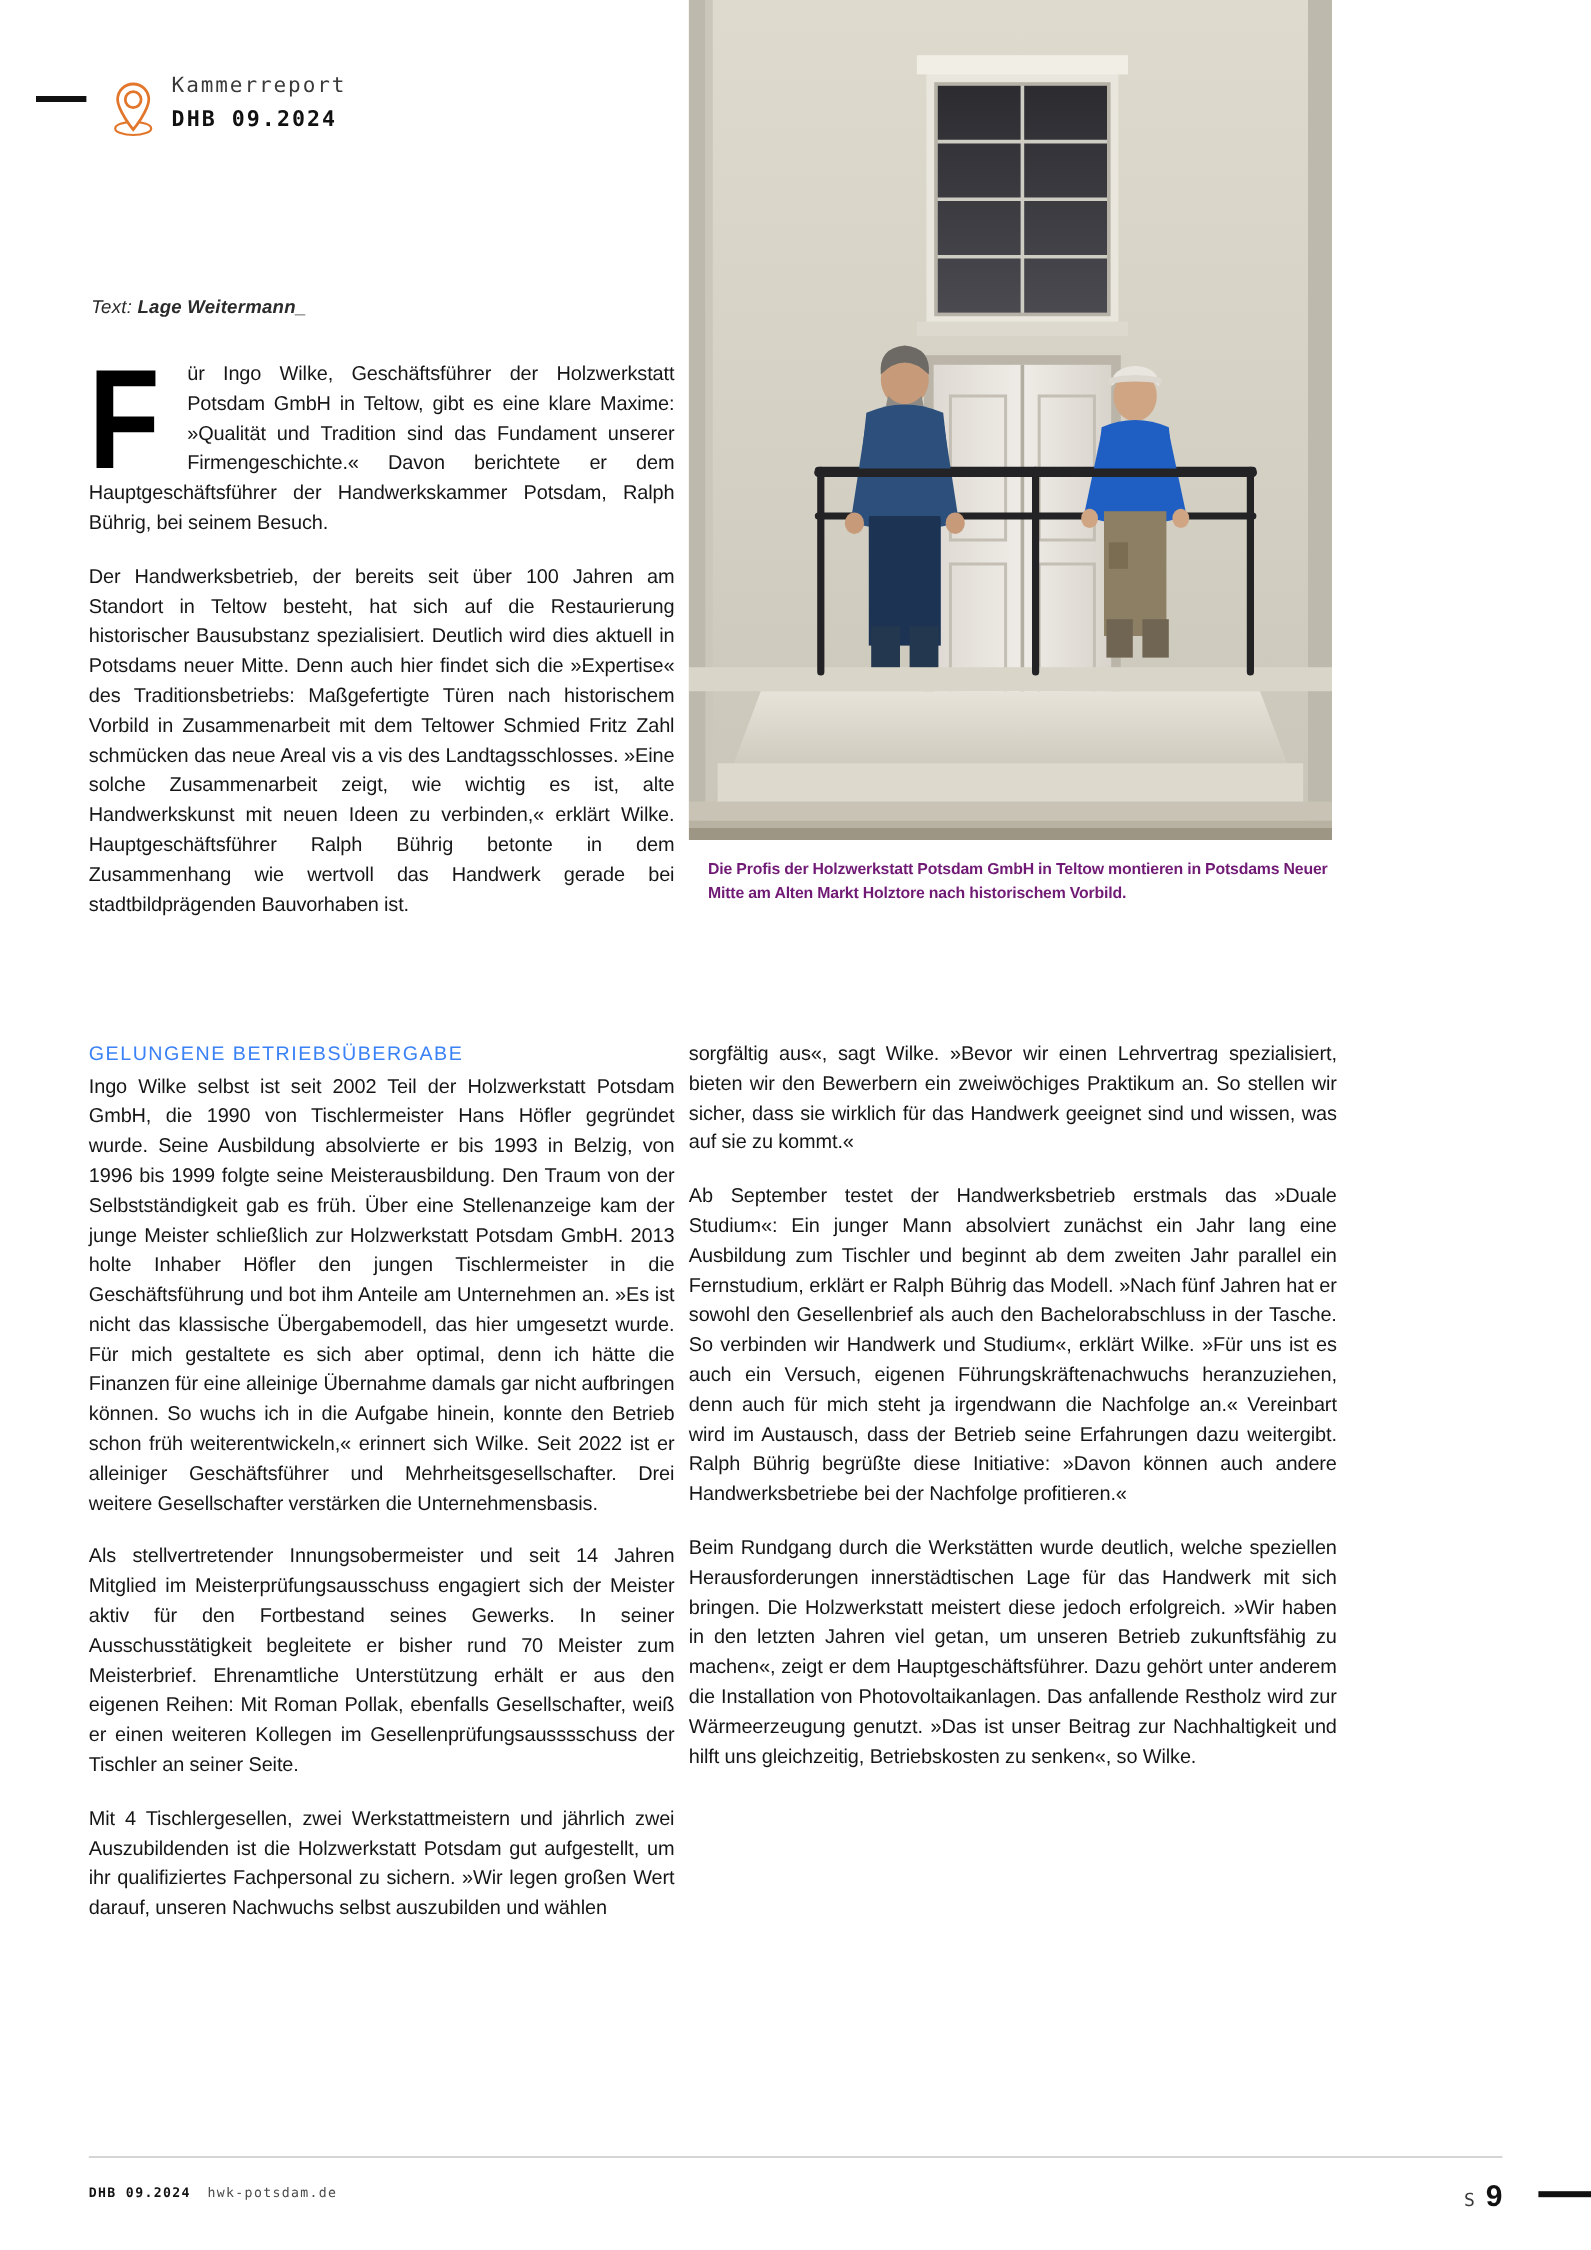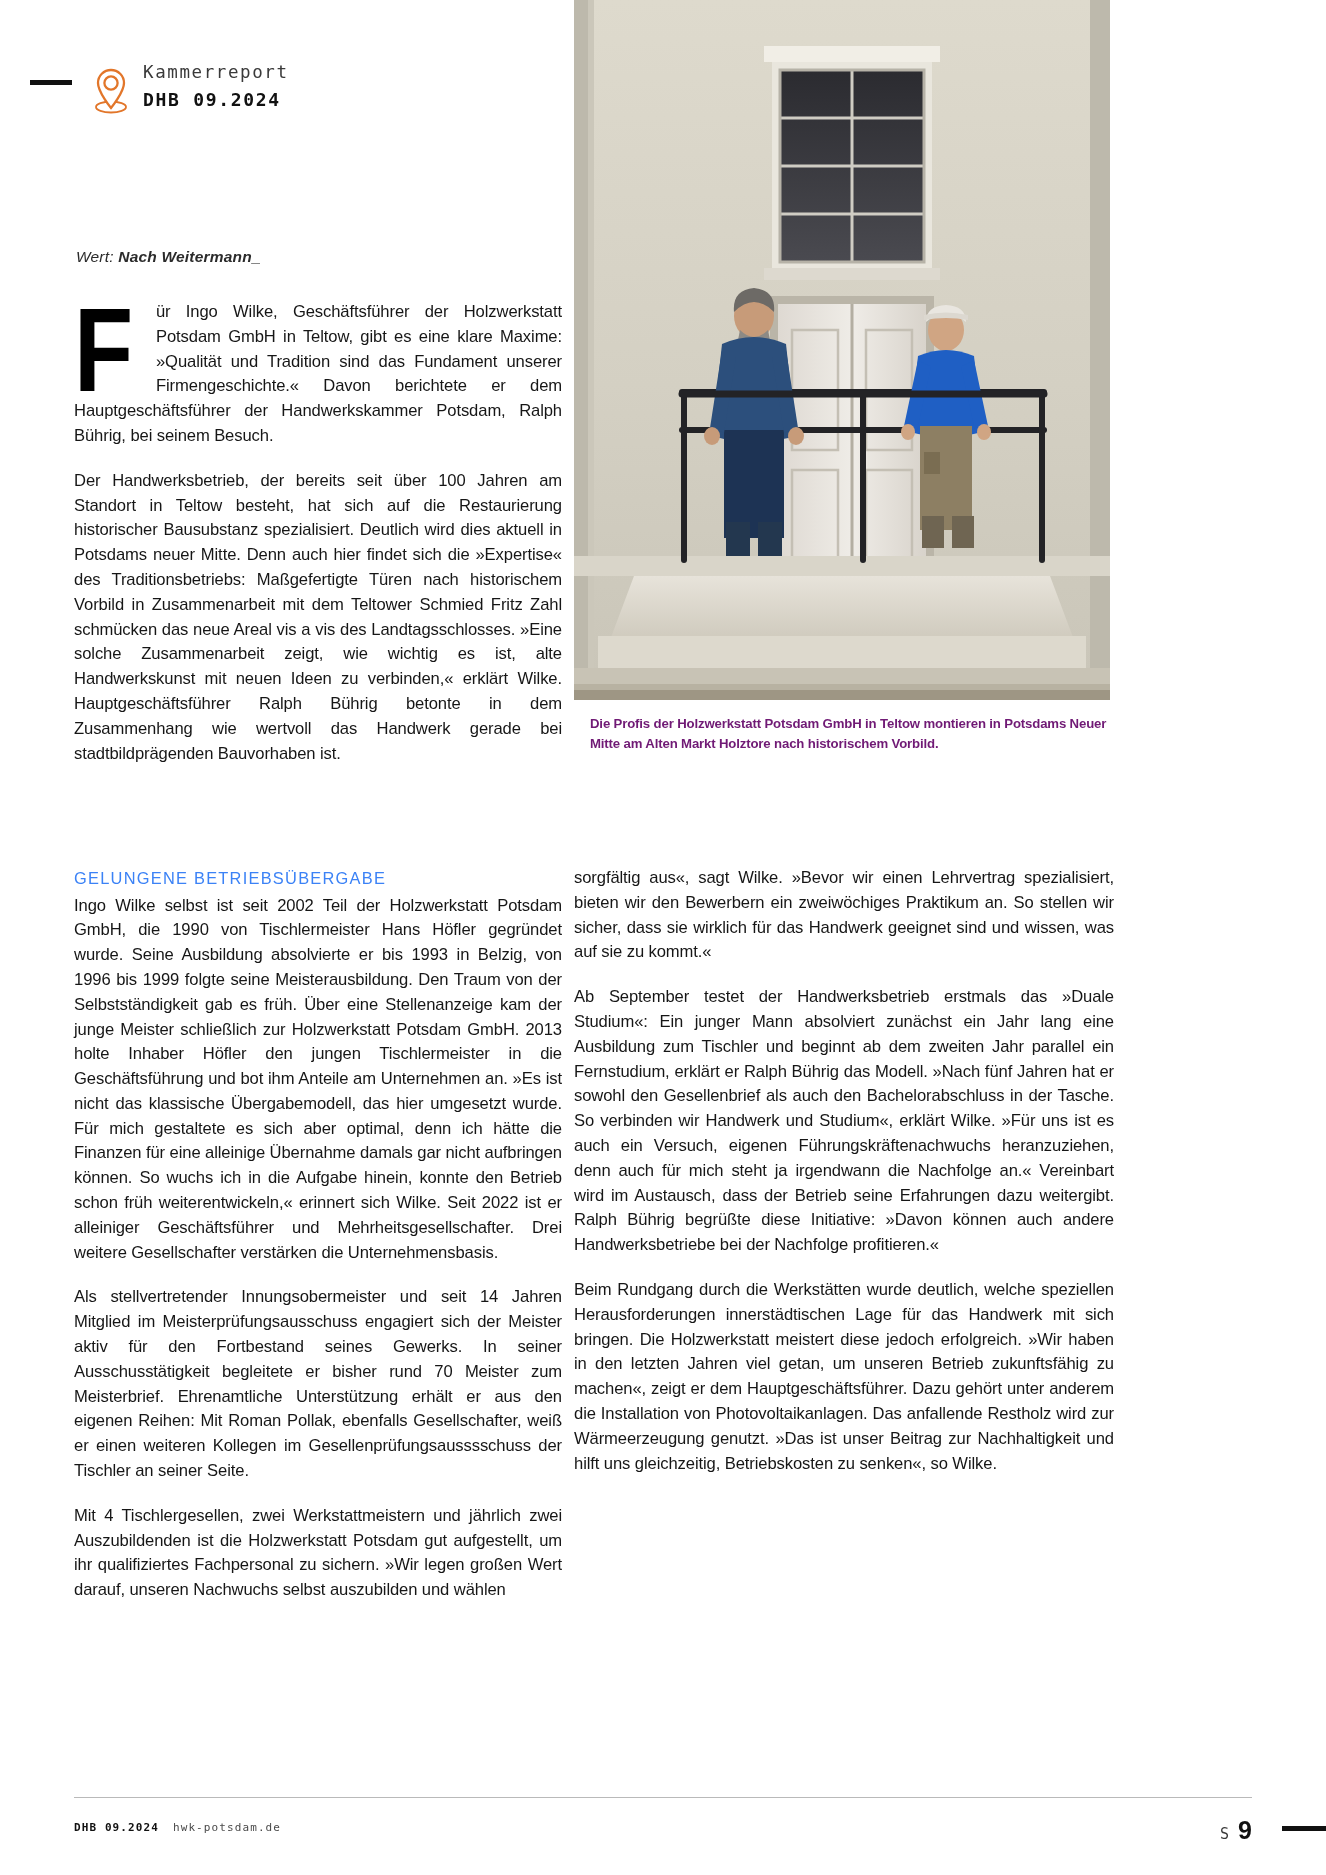--- a/index.html
+++ b/index.html
@@ -321,22 +321,22 @@
 
       <g stroke="#232326" stroke-width="7" fill="none" stroke-linecap="round">
         <line x1="108" y1="394" x2="470" y2="394"></line>
       </g>
     </svg>
   </div>
 
   <div class="hero-caption">Die Profis der Holzwerkstatt Potsdam GmbH in Teltow montieren in Potsdams Neuer Mitte am Alten Markt Holztore nach historischem Vorbild.</div>
 
   <div class="byline">
-    <span>Wert:</span>
-    <b>Nach Weitermann_</b>
+    <span>Text:</span>
+    <b>Lage Weitermann_</b>
   </div>
 
   <div class="col col-left">
     <p class="dropcap-para">
       <span class="dropcap">F</span><span>ür Ingo Wilke, Geschäftsführer der Holzwerkstatt Potsdam GmbH in Teltow, gibt es eine klare Maxime: »Qualität und Tradition sind das Fundament unserer Firmengeschichte.« Davon berichtete er dem Hauptgeschäftsführer der Handwerkskammer Potsdam, Ralph Bührig, bei seinem Besuch.</span>
     </p>
     <p>Der Handwerksbetrieb, der bereits seit über 100 Jahren am Standort in Teltow besteht, hat sich auf die Restaurierung historischer Bausubstanz spezialisiert. Deutlich wird dies aktuell in Potsdams neuer Mitte. Denn auch hier findet sich die »Expertise« des Traditionsbetriebs: Maßgefertigte Türen nach historischem Vorbild in Zusammenarbeit mit dem Teltower Schmied Fritz Zahl schmücken das neue Areal vis a vis des Landtagsschlosses. »Eine solche Zusammenarbeit zeigt, wie wichtig es ist, alte Handwerkskunst mit neuen Ideen zu verbinden,« erklärt Wilke. Hauptgeschäftsführer Ralph Bührig betonte in dem Zusammenhang wie wertvoll das Handwerk gerade bei stadtbildprägenden Bauvorhaben ist.</p>
   </div>
 
   <div class="col col-left-lower">

